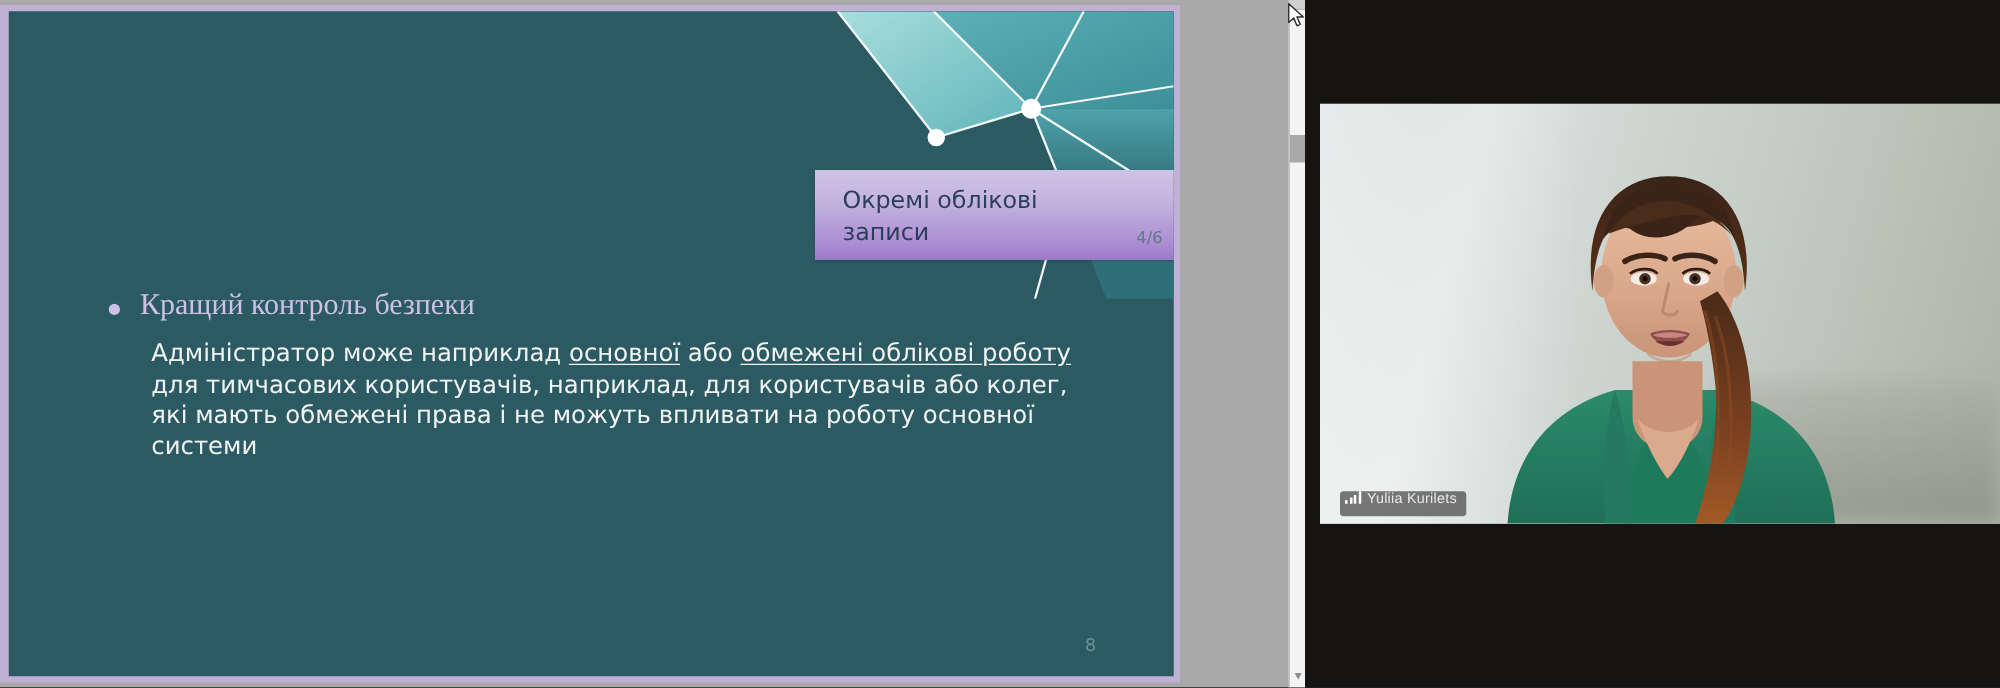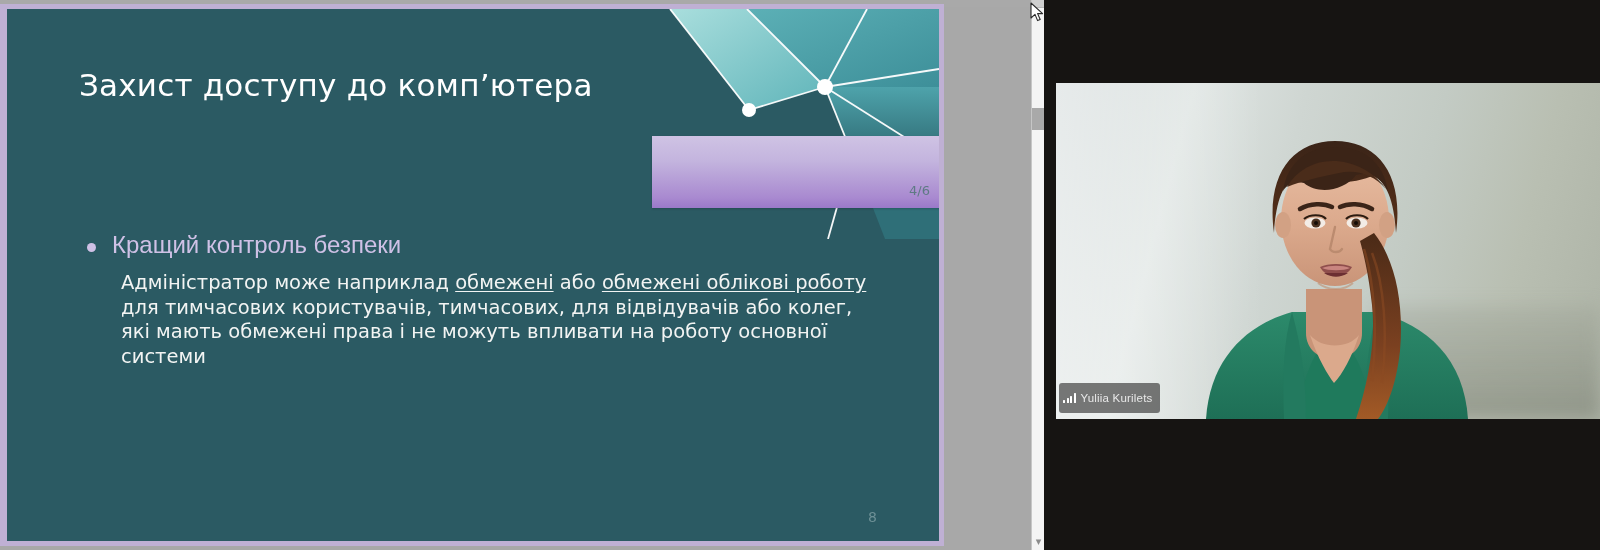--- a/index.html
+++ b/index.html
@@ -75,21 +75,21 @@
   #bullet-row {
     position: absolute; left: 80px; top: 222px;
     display: flex; align-items: flex-start; gap: 16px;
   }
   #bullet-dot {
     width: 9px; height: 9px; border-radius: 50%;
     background: #cfc1e6; margin-top: 12px; flex: none;
   }
   #bullet-head {
     color: #cfc1e6; font-size: 24px;
-    font-family: Liberation Sans, sans-serif;
+    font-family: Liberation Serif, serif;
     white-space: nowrap;
   }
   #body-text {
     position: absolute; left: 114px; top: 262px;
     width: 752px;
     color: #f2f4f3;
     font-size: 19.5px; line-height: 24.5px;
     font-family: "DejaVu Sans", sans-serif;
   }
   #body-text u { text-decoration: underline; text-underline-offset: 2px; }
@@ -152,23 +152,23 @@
     position: absolute; right: 0; bottom: 0; width: 42%; height: 34%;
     background: linear-gradient(180deg, rgba(160,165,152,.35), rgba(120,125,112,.55));
     filter: blur(8px);
   }
 
   
   #person { position: absolute; left: 0; top: 0; width: 544px; height: 336px; }
 
   
   #name-badge {
-    position: absolute; left: 3px; bottom: 6px;
-    height: 30px; padding: 0 7px 0 4px;
-    display: flex; align-items: center; gap: 5px;
+    position: absolute; left: 16px; bottom: 6px;
+    height: 20px; padding: 0 7px 0 4px;
+    display: flex; align-items: flex-start; gap: 5px;
     background: rgba(70,70,70,.72);
     border-radius: 3px;
   }
   #signal-icon { display: flex; align-items: flex-end; gap: 1.5px; height: 10px; }
   #signal-icon i {
     display: block; width: 2px; background: #ffffff; border-radius: .5px;
   }
   #signal-icon i:nth-child(1) { height: 3px; }
   #signal-icon i:nth-child(2) { height: 5px; }
   #signal-icon i:nth-child(3) { height: 7.5px; }
@@ -223,32 +223,32 @@
               <line x1="186" y1="78" x2="228" y2="0"></line>
               <line x1="186" y1="78" x2="213" y2="145"></line>
               <line x1="213" y1="145" x2="189" y2="230"></line>
               <line x1="186" y1="78" x2="300" y2="150"></line>
             </g>
             <circle cx="110" cy="101" r="7" fill="#ffffff"></circle>
             <circle cx="186" cy="78" r="8" fill="#ffffff"></circle>
           </svg>
         </div>
 
-        <div id="slide-title">Захист доступу до комп’ютера</div>
 
         <div id="callout">
+          <div id="callout-text">Окремі облікові записи</div>
           <div id="callout-counter">4/6</div>
         </div>
 
         <div id="bullet-row">
           <span id="bullet-dot"></span>
           <span id="bullet-head">Кращий контроль безпеки</span>
         </div>
 
-        <div id="body-text"><span>Адміністратор може наприклад </span><u>обмежені</u><span> або </span><u>обмежені облікові роботу</u><span> для тимчасових користувачів, тимчасових, для відвідувачів або колег, які мають обмежені права і не можуть впливати на роботу основної системи</span></div>
+        <div id="body-text"><span>Адміністратор може наприклад </span><u>основної</u><span> або </span><u>обмежені облікові роботу</u><span> для тимчасових користувачів, наприклад, для користувачів або колег, які мають обмежені права і не можуть впливати на роботу основної системи</span></div>
 
         <div id="slide-number">8</div>
 
       </div>
     </div>
 
     <div id="scrollbar">
       <div id="sb-top-cap"></div>
       <div id="sb-thumb"></div>
       <div id="sb-down">▾</div>

